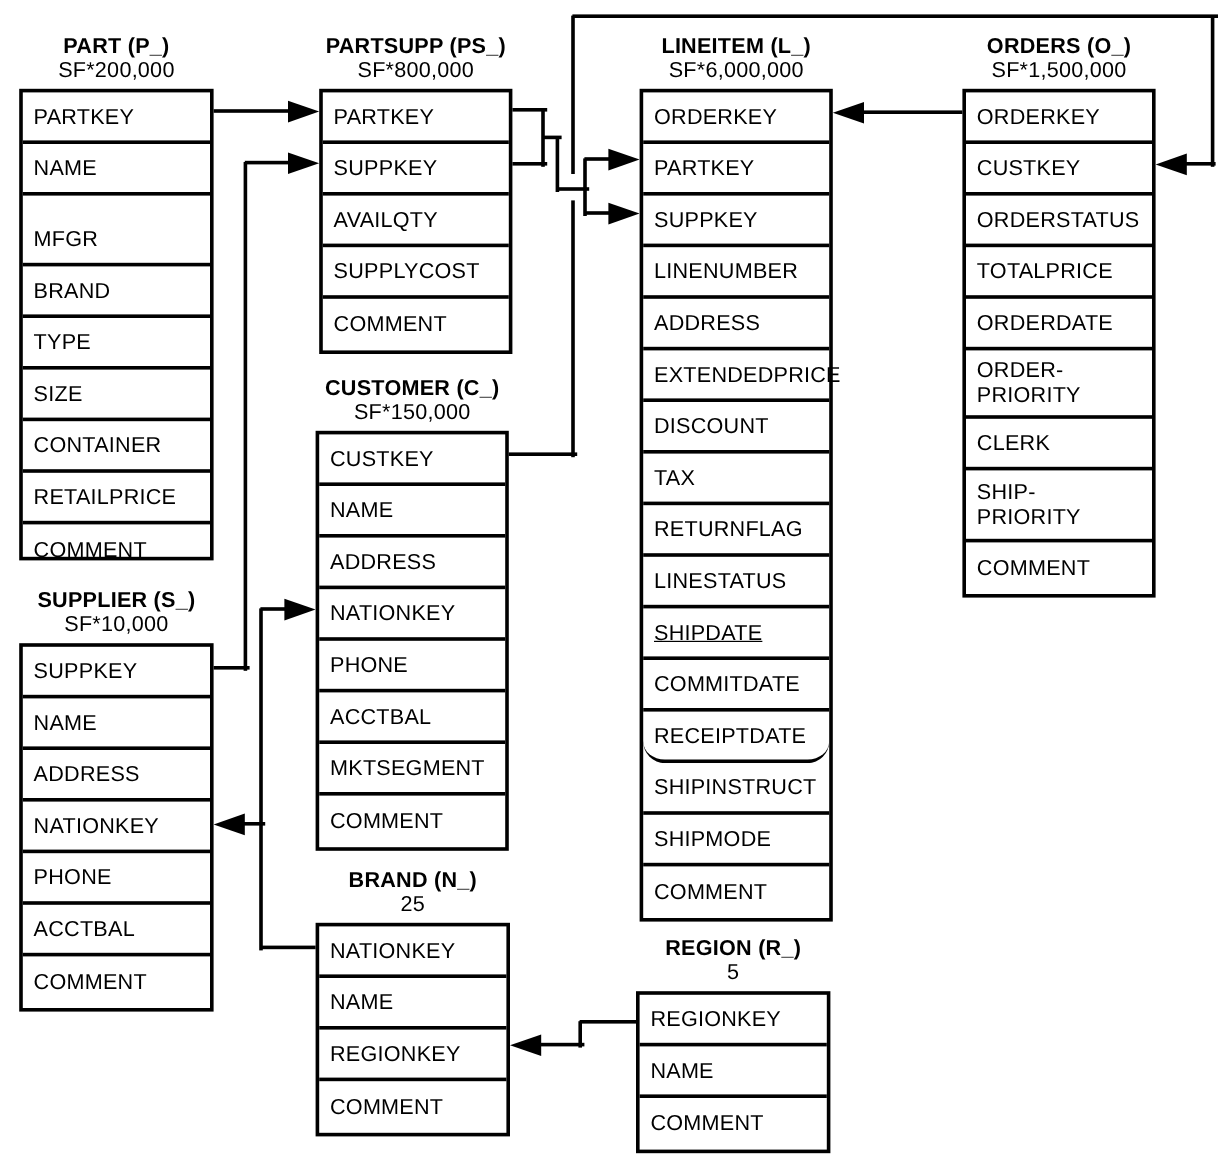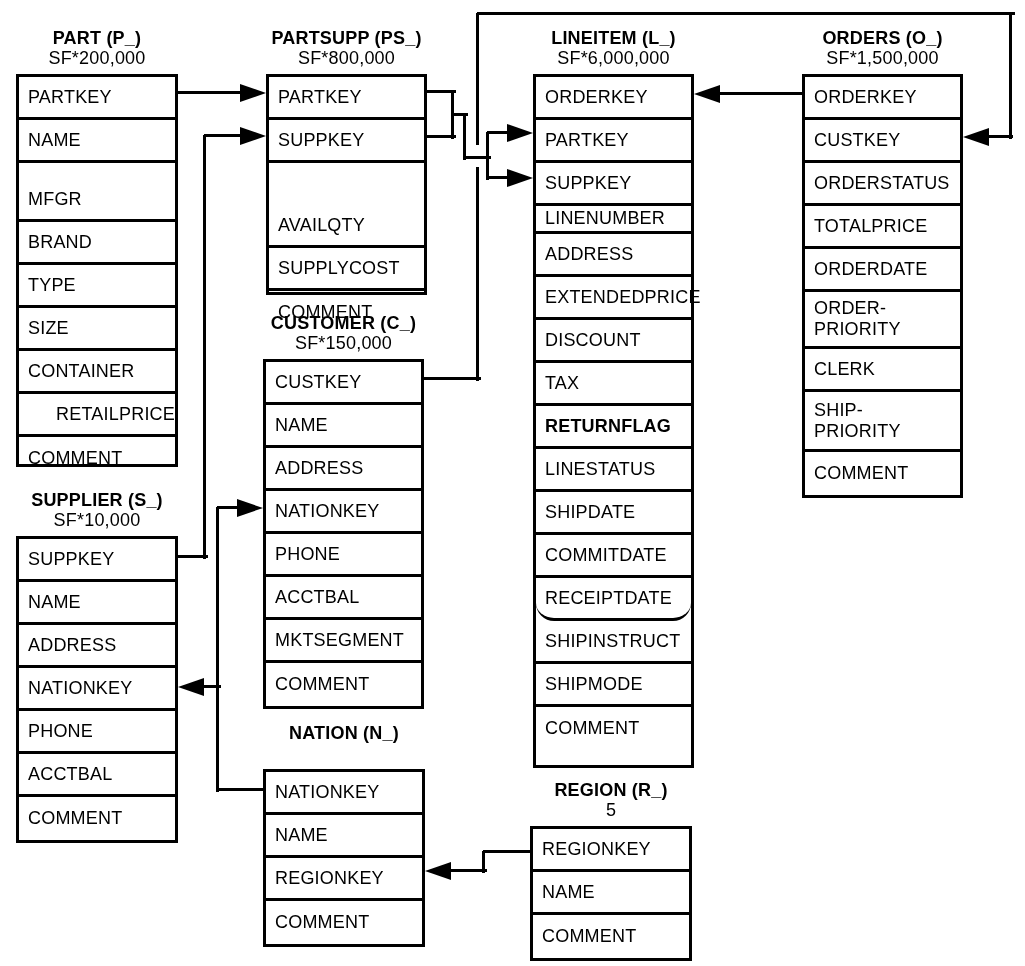--- a/index.html
+++ b/index.html
@@ -82,39 +82,39 @@
       </div>
       <div class="row" style="height: 43px;">
         <span>TYPE</span>
       </div>
       <div class="row" style="height: 43px;">
         <span>SIZE</span>
       </div>
       <div class="row" style="height: 43px;">
         <span>CONTAINER</span>
       </div>
-      <div class="row" style="height: 43px; justify-content: flex-end;">
+      <div class="row" style="height: 43px;">
         <span>RETAILPRICE</span>
       </div>
       <div class="row" style="height: 43px;">
         <span>COMMENT</span>
       </div>
     </div>
     <div class="tbl-header" style="left: 236px; top: 28px; width: 221px;">
       <div class="tbl-title">PARTSUPP (PS_)</div>
       <div class="tbl-count">SF*800,000</div>
     </div>
     <div class="box" style="left: 266px; top: 74px; width: 161px; height: 221px; background: rgb(255, 255, 255);">
       <div class="row" style="height: 43px;">
         <span>PARTKEY</span>
       </div>
       <div class="row" style="height: 43px;">
         <span>SUPPKEY</span>
       </div>
-      <div class="row" style="height: 43px; margin-top: 42px;">
+      <div class="row" style="height: 43px;">
         <span>AVAILQTY</span>
       </div>
       <div class="row" style="height: 43px;">
         <span>SUPPLYCOST</span>
       </div>
       <div class="row" style="height: 43px;">
         <span>COMMENT</span>
       </div>
     </div>
     <div class="tbl-header" style="left: 503px; top: 28px; width: 221px;">
@@ -124,42 +124,42 @@
     <div class="box" style="left: 533px; top: 74px; width: 161px; height: 694px; background: rgb(255, 255, 255);">
       <div class="row" style="height: 43px;">
         <span>ORDERKEY</span>
       </div>
       <div class="row" style="height: 43px;">
         <span>PARTKEY</span>
       </div>
       <div class="row" style="height: 43px;">
         <span>SUPPKEY</span>
       </div>
-      <div class="row" style="height: 28px;">
+      <div class="row" style="height: 43px;">
         <span>LINENUMBER</span>
       </div>
       <div class="row" style="height: 43px;">
         <span>ADDRESS</span>
       </div>
       <div class="row" style="height: 43px;">
         <span>EXTENDEDPRICE</span>
       </div>
       <div class="row" style="height: 43px;">
         <span>DISCOUNT</span>
       </div>
       <div class="row" style="height: 43px;">
         <span>TAX</span>
       </div>
-      <div class="row" style="height: 43px; font-weight: bold;">
+      <div class="row" style="height: 43px;">
         <span>RETURNFLAG</span>
       </div>
       <div class="row" style="height: 43px;">
         <span>LINESTATUS</span>
       </div>
-      <div class="row" style="height: 43px;">
+      <div class="row" style="height: 43px; text-decoration: underline;">
         <span>SHIPDATE</span>
       </div>
       <div class="row" style="height: 43px;">
         <span>COMMITDATE</span>
       </div>
       <div class="row" style="height: 43px; border-radius: 18px;">
         <span>RECEIPTDATE</span>
       </div>
       <div class="row" style="height: 43px;">
         <span>SHIPINSTRUCT</span>
@@ -255,21 +255,22 @@
         <span>ACCTBAL</span>
       </div>
       <div class="row" style="height: 43px;">
         <span>MKTSEGMENT</span>
       </div>
       <div class="row" style="height: 43px;">
         <span>COMMENT</span>
       </div>
     </div>
     <div class="tbl-header" style="left: 233px; top: 723px; width: 222px;">
-      <div class="tbl-title">NATION (N_)</div>
+      <div class="tbl-title">BRAND (N_)</div>
+      <div class="tbl-count">25</div>
     </div>
     <div class="box" style="left: 263px; top: 769px; width: 162px; height: 178px; background: rgb(255, 255, 255);">
       <div class="row" style="height: 43px;">
         <span>NATIONKEY</span>
       </div>
       <div class="row" style="height: 43px;">
         <span>NAME</span>
       </div>
       <div class="row" style="height: 43px;">
         <span>REGIONKEY</span>

